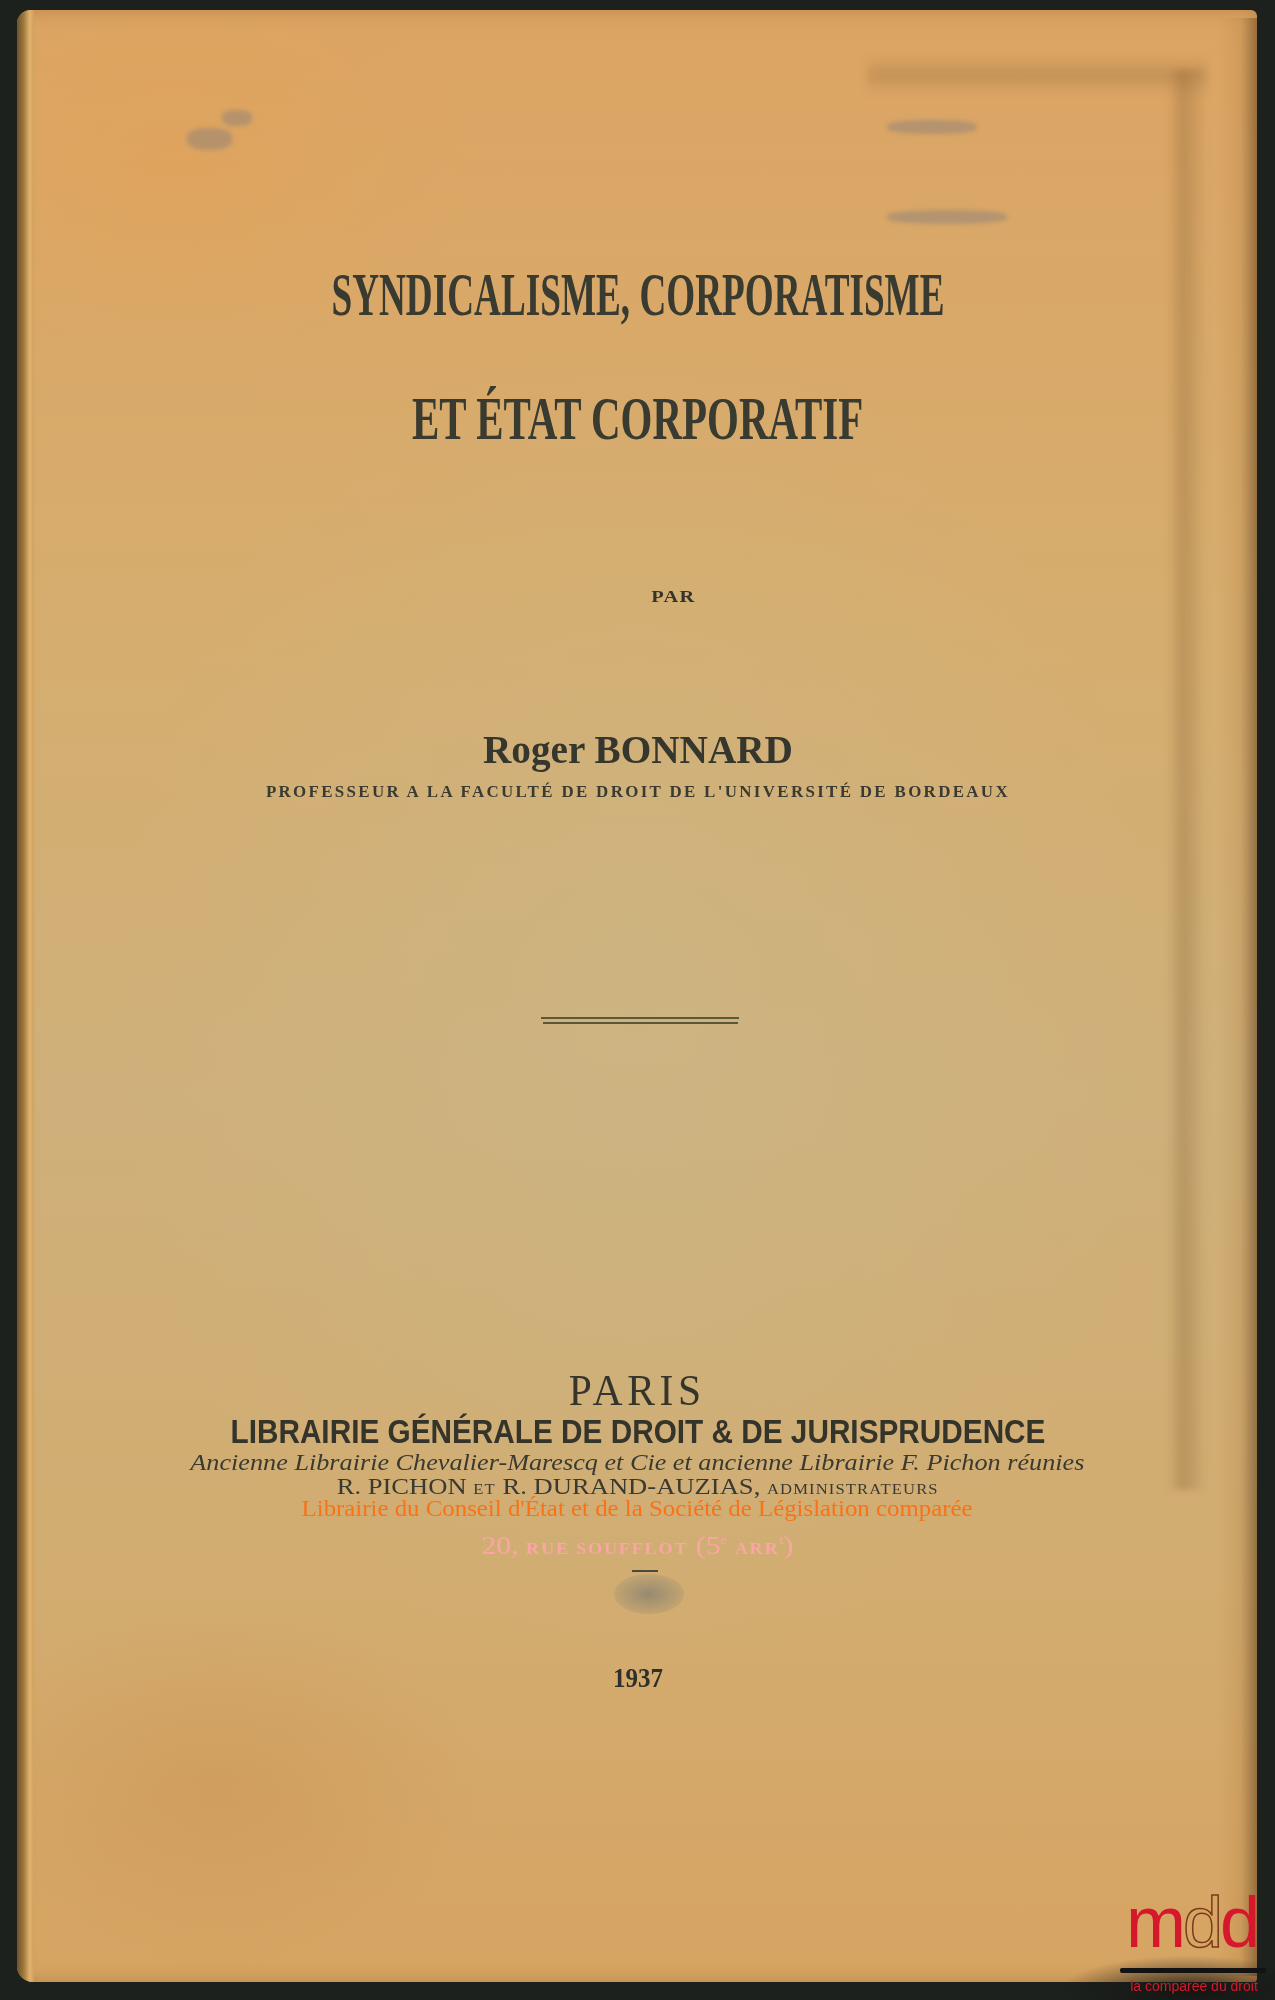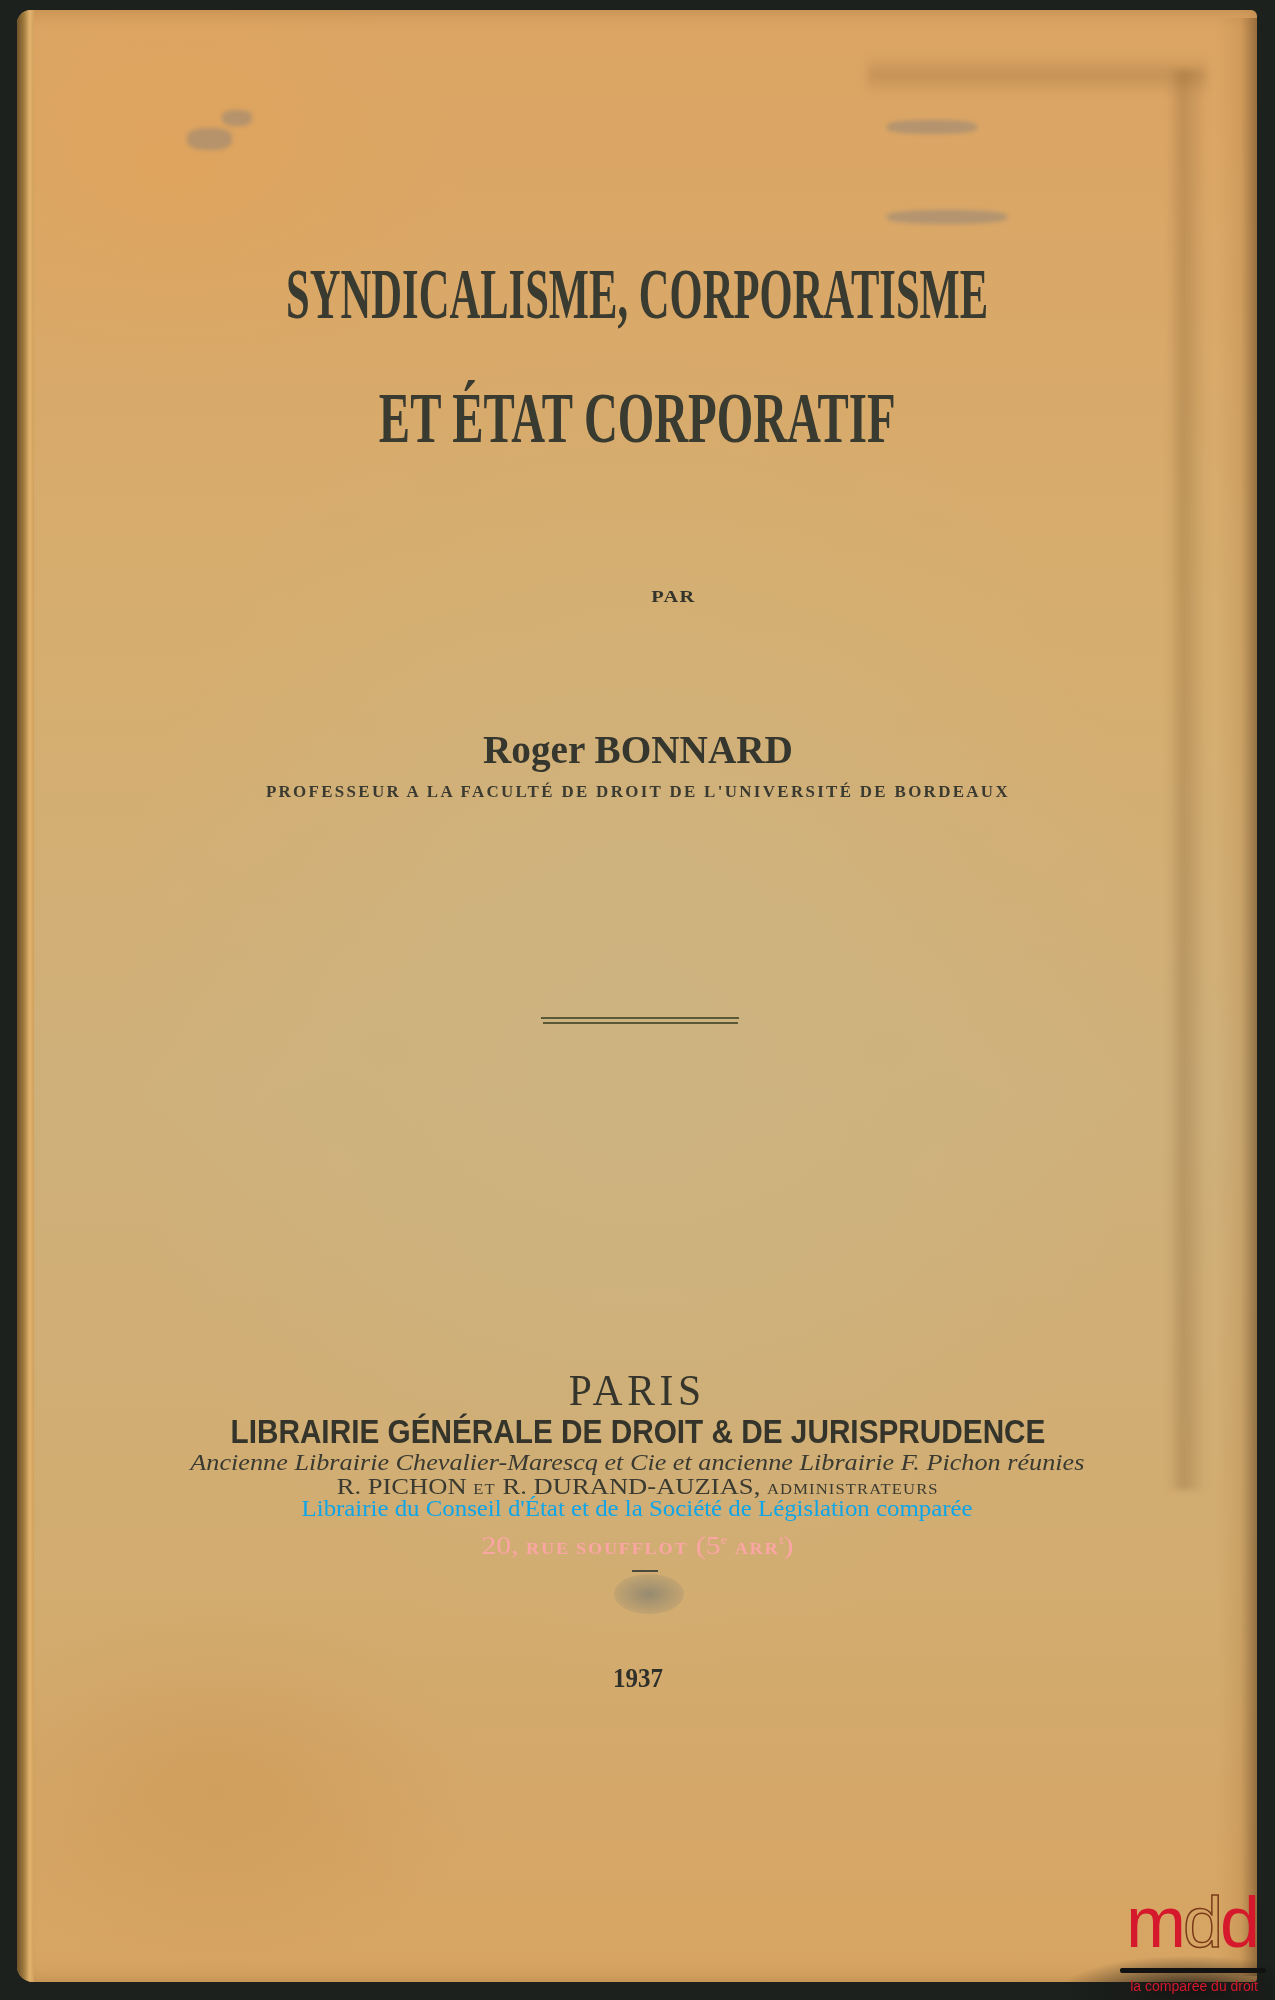--- a/index.html
+++ b/index.html
@@ -41,21 +41,21 @@
     position: absolute; background: rgba(110,115,130,0.35); filter: blur(2px); border-radius: 40%;
   }
 
   .line {
     position: absolute; left: 0; width: 1275px; text-align: center; white-space: nowrap;
     color: #34342b;
   }
   .line > span { display: inline-block; transform-origin: center center; }
 
   .title {
-    font-family: "Liberation Serif", serif; font-weight: bold; font-size: 71px; line-height: 90px;
+    font-family: "Liberation Serif", serif; font-weight: bold; font-size: 62px; line-height: 90px;
     color: #393a30;
   }
   .small-caps-serif {
     font-family: "Liberation Serif", serif; font-weight: bold; letter-spacing: 1px; margin-left: 36px;
   }
   .author {
     font-family: "Liberation Serif", serif; font-weight: bold; font-size: 40px; line-height: 40px;
     color: #35362d;
   }
   .prof {
@@ -72,21 +72,21 @@
   }
   .ancienne {
     font-family: "Liberation Serif", serif; font-style: italic; font-size: 24px; line-height: 24px;
     color: #3a3a31;
   }
   .pichon {
     font-family: "Liberation Serif", serif; font-size: 24px; line-height: 24px; color: #3a3a31;
   }
   .pichon .sc { font-size: 15px; letter-spacing: 1px; }
   .conseil {
-    font-family: "Liberation Serif", serif; font-size: 24px; line-height: 24px; color: #0ea5e9;
+    font-family: "Liberation Serif", serif; font-size: 24px; line-height: 24px; color: #f97316;
   }
   .address {
     font-family: Liberation Serif, serif; font-size: 26px; line-height: 26px; color: #fca5a5;
   }
   .address .sc { font-size: 16px; letter-spacing: 1.5px; font-weight: bold; }
   .address sup { font-size: 13px; }
 
   .rule {
     position: absolute; left: 541px; width: 198px; height: 2px; background: #5a5836;
   }

